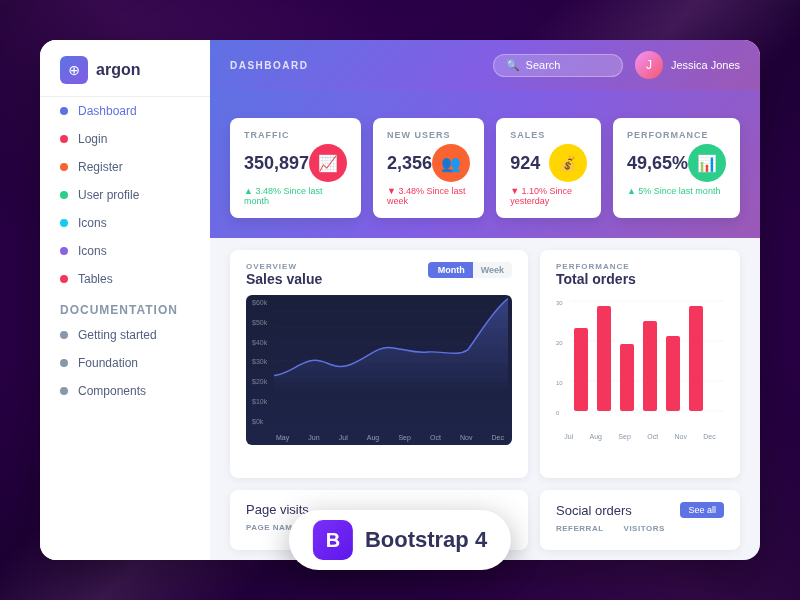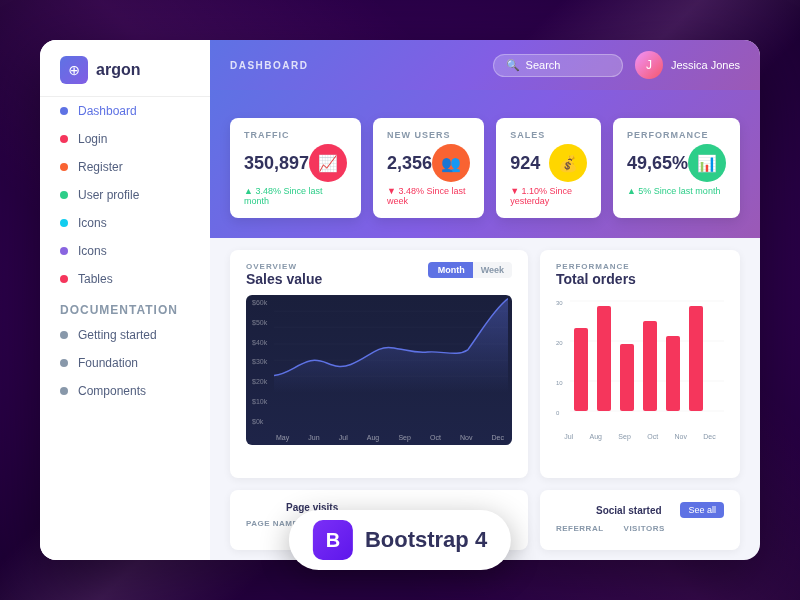--- a/index.html
+++ b/index.html
@@ -367,24 +367,23 @@
     }
 
     .bottom-card-header {
       display: flex;
       align-items: center;
       justify-content: space-between;
       margin-bottom: 6px;
     }
 
     .bottom-card-title {
-      font-size: 10px;
-      font-weight: 700;
+      font-size: 13px;
+      font-weight: 400;
       color: #32325d;
-      margin-left: 40px;
     }
 
     .table-header-row {
       display: flex;
       gap: 20px;
       font-size: 8px;
       color: #8898aa;
       font-weight: 700;
       letter-spacing: 0.5px;
       text-transform: uppercase;
@@ -650,21 +649,21 @@
         <div class="bottom-card-header">
           <span class="bottom-card-title">Page visits</span>
         </div>
         <div class="table-header-row">
           <span>PAGE NAME</span>
           <span>VISITORS</span>
         </div>
       </div>
       <div class="bottom-card">
         <div class="bottom-card-header">
-          <span class="bottom-card-title">Social started</span>
+          <span class="bottom-card-title">Social orders</span>
           <button class="see-all-btn">See all</button>
         </div>
         <div class="table-header-row">
           <span>REFERRAL</span>
           <span>VISITORS</span>
         </div>
       </div>
     </div>
   </div>
 </div>

